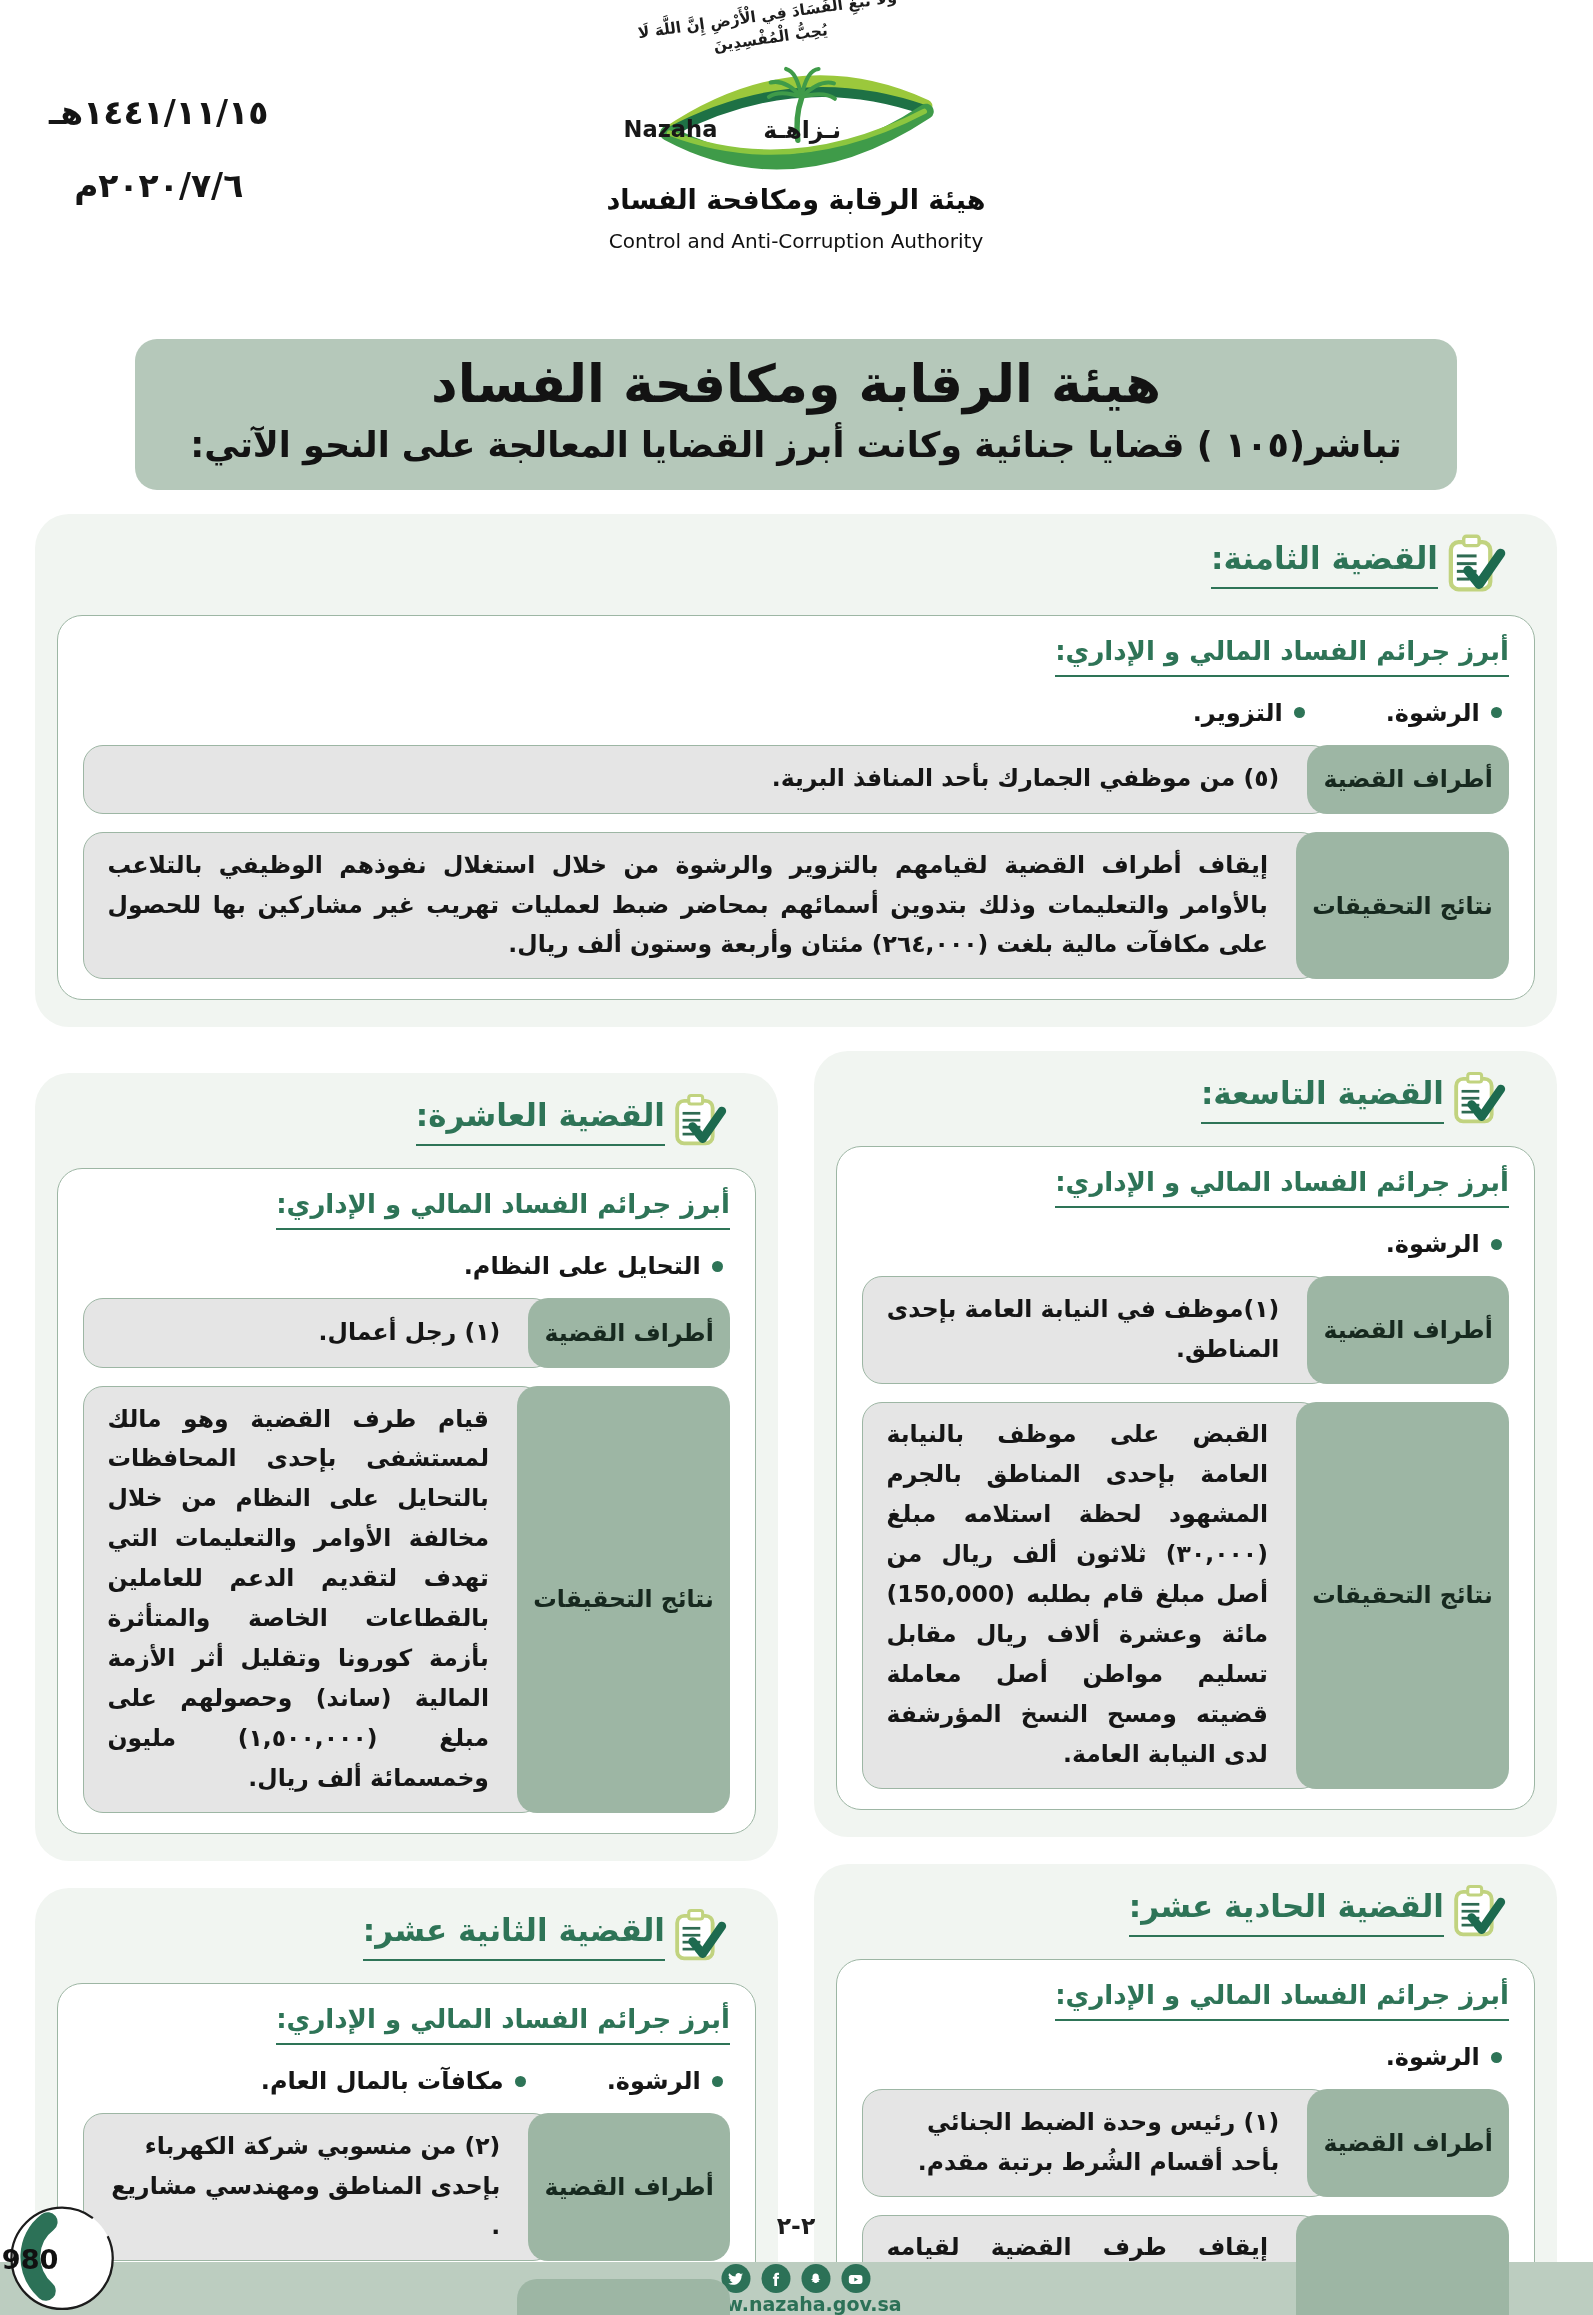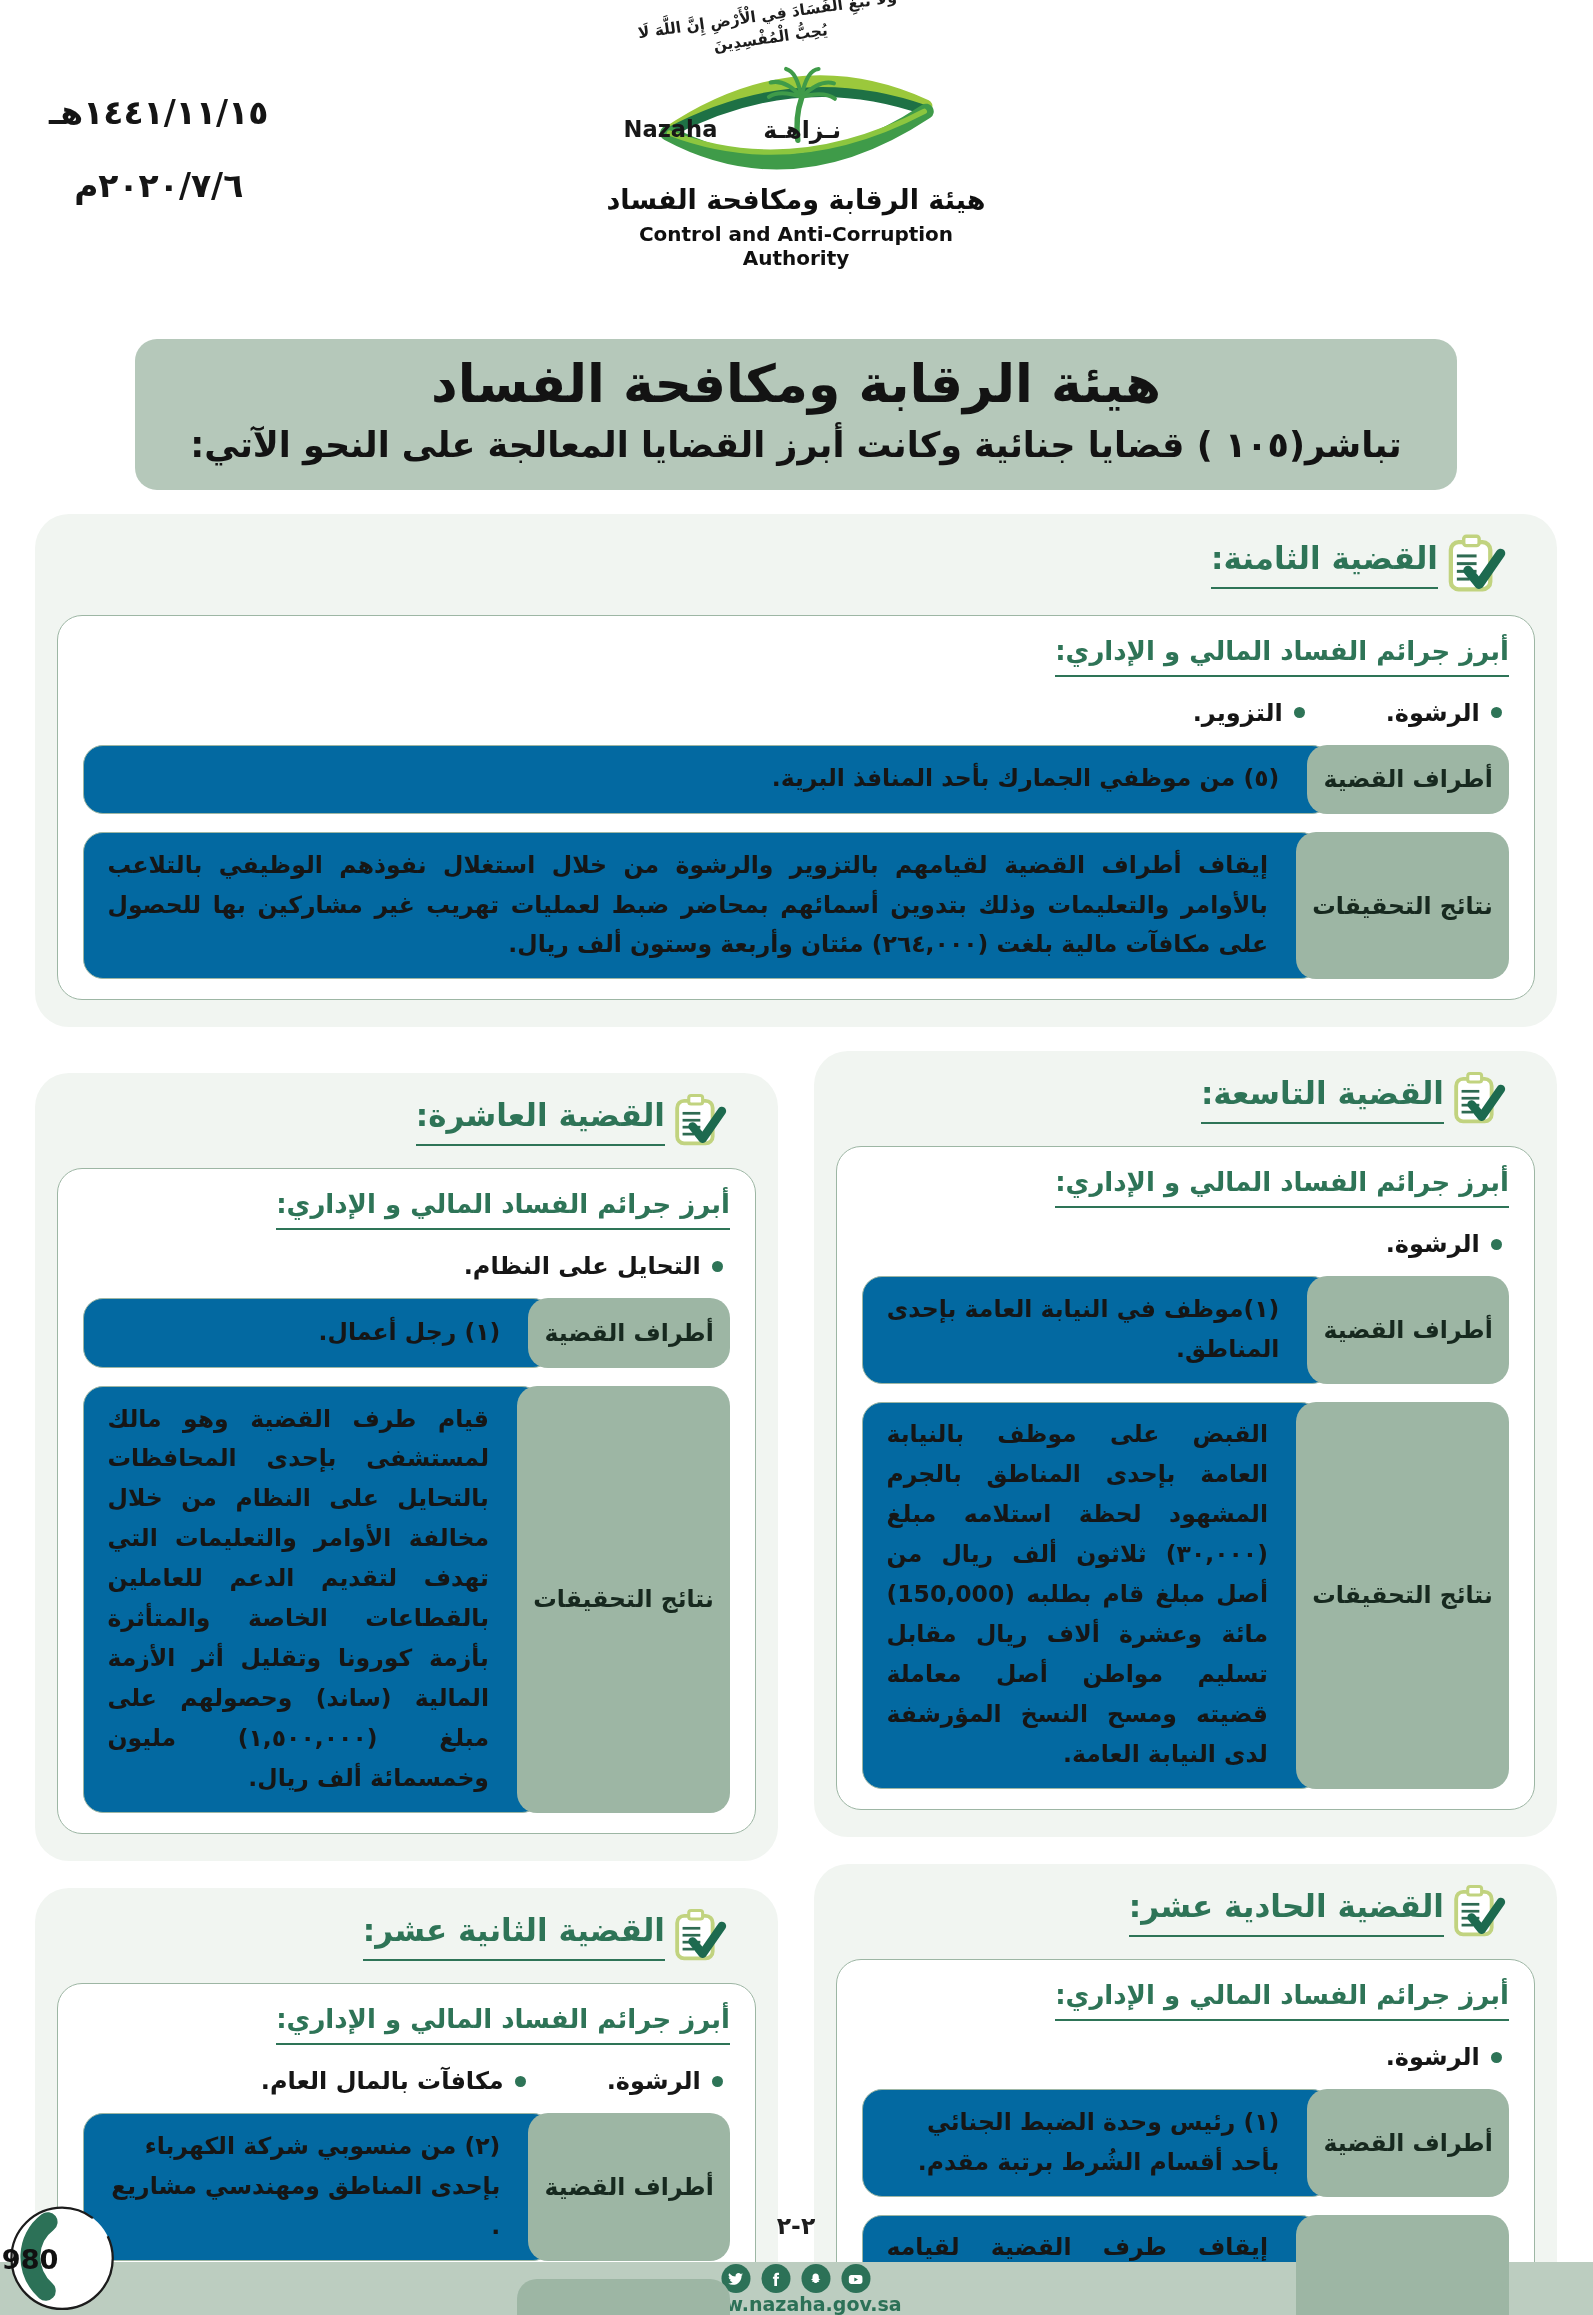--- a/index.html
+++ b/index.html
@@ -7,21 +7,21 @@
 
   
   .top{position:relative;height:335px;}
   .dates{position:absolute;left:50px;top:80px;text-align:center;color:#151515;margin-top:16px;}
   .date-line{font-size:33px;font-weight:600;line-height:1;}
   .date-line + .date-line{margin-top:40px;}
   .logo-wrap{position:absolute;top:3.6px;left:50%;transform:translateX(-50%);width:425px;text-align:center;}
   .calligraphy{display:inline-block;width:299px;transform:rotate(-8deg);font-size:15.4px;font-weight:600;color:#1c1c1c;line-height:1.5;margin-bottom:-27px;margin-left:-54px;}
   .eye{display:block;margin:0 auto;overflow:visible;}
   .org-ar{font-size:27px;font-weight:700;color:#101010;margin-top:0px;}
-  .org-en{font-size:20px;font-weight:700;color:#101010;margin-top:7px;}
+  .org-en{font-size:20px;font-weight:400;color:#101010;margin-top:14px;}
 
   
   .banner{margin:3.6px 136px 0;background:#b5c8ba;border-radius:22px;text-align:center;padding:14.5px 22px 22px;}
   .banner-title{font-size:52px;font-weight:700;color:#131313;line-height:1.2;}
   .banner-sub{font-size:35px;font-weight:600;color:#131313;margin-top:7.2px;line-height:1.3;}
 
   
   .case-outer{background:#f1f5f1;border-radius:34px;padding:18px 22px 27px;}
   .case8{margin:23.5px 36px 0;}
   .cols{display:flex;gap:36px;margin:23.5px 36px 0;align-items:flex-start;}
@@ -30,21 +30,21 @@
   .case-header{display:flex;align-items:center;gap:6px;padding:1.8px 31px 5.4px 0;}
   .clip-icon{flex:none;}
   .case-title{font-size:31px;font-weight:700;color:#2e7457;border-bottom:2.7px solid #2e7457;padding-bottom:11px;}
   .case-panel{background:#ffffff;border:1.8px solid #9db6a4;border-radius:25px;padding:20px 25px 20px;margin-top:12.7px;}
   .crimes-heading{display:inline-block;font-size:26px;font-weight:700;color:#2e7457;border-bottom:2.7px solid #2e7457;padding-bottom:9px;}
   .crimes{display:flex;gap:81px;margin:22px 7.2px 5.4px 0;flex-wrap:wrap;}
   .crime{display:flex;align-items:center;gap:11px;font-size:24px;font-weight:700;color:#161616;}
   .dot{width:11px;height:11px;border-radius:50%;background:#2e7457;flex:none;}
   .info-row{display:flex;align-items:stretch;margin-top:18px;}
   .row-label{background:#9db6a4;border-radius:20px;min-width:161px;display:flex;align-items:center;justify-content:center;font-size:23.5px;font-weight:700;color:#17291f;padding:11px 16.3px;position:relative;z-index:2;flex:none;text-align:left;}
-  .row-value{flex:1;background:#0369a1;border:1.8px solid #9db6a4;border-radius:20px;margin-right:-25px;padding:12.7px 52px 12.7px 23.5px;display:flex;align-items:center;min-height:42px;}
+  .row-value{flex:1;background:#e5e5e5;border:1.8px solid #9db6a4;border-radius:20px;margin-right:-25px;padding:12.7px 52px 12.7px 23.5px;display:flex;align-items:center;min-height:42px;}
   .row-value > span{display:block;width:100%;font-size:23.5px;font-weight:700;color:#161616;line-height:1.7;}
   .parties .row-value > span{text-align:right;}
   .results .row-value > span{text-align:justify;}
 
   
   .page-num{position:absolute;bottom:76px;left:0;right:0;text-align:center;font-size:23.5px;font-weight:700;color:#1d1d1d;}
   .footer-bar{position:absolute;bottom:0;left:0;right:0;height:54px;background:#bccdc0;}
   .socials{position:absolute;bottom:22.6px;left:50%;transform:translateX(-50%);display:flex;gap:11px;direction:ltr;}
   .social{width:29px;height:29px;border-radius:50%;background:#2c7157;display:flex;align-items:center;justify-content:center;color:#ffffff;cursor:pointer;}
   .website{position:absolute;bottom:0.9px;left:50%;transform:translateX(-50%);font-size:19px;font-weight:700;color:#2c7157;direction:ltr;cursor:pointer;}

